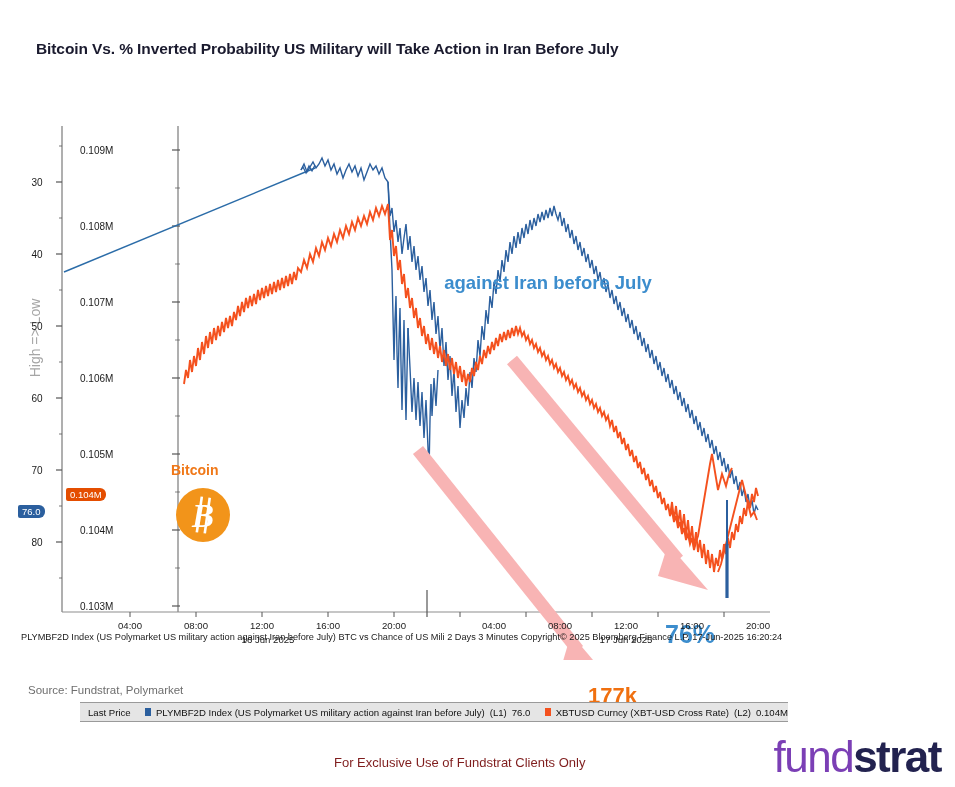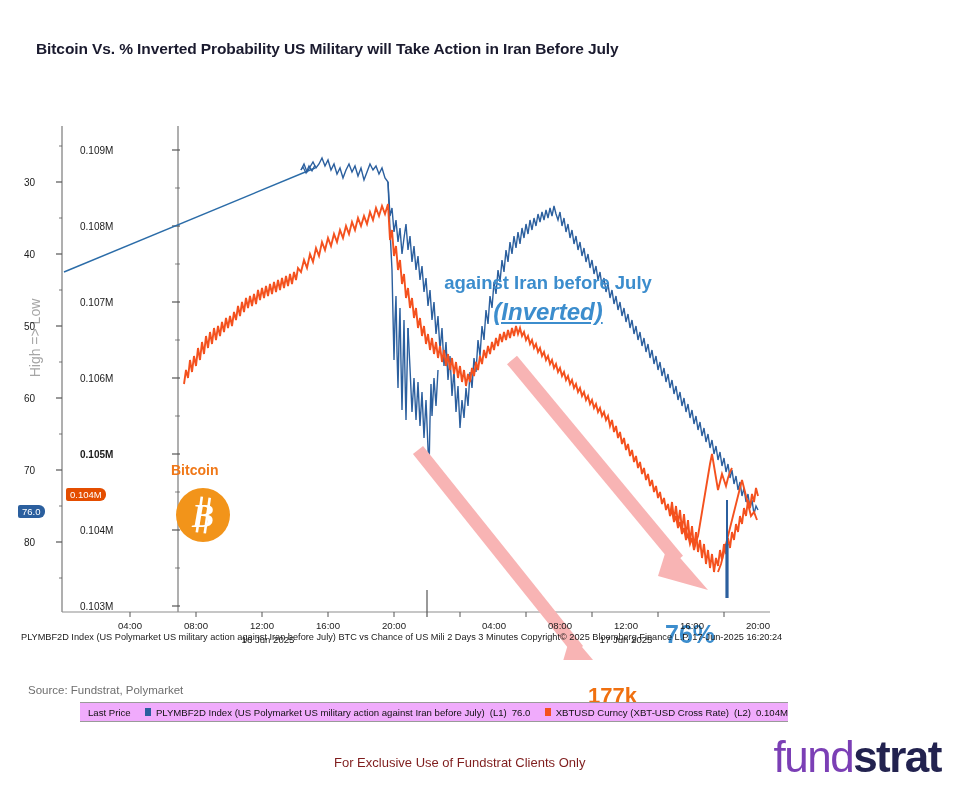--- a/index.html
+++ b/index.html
@@ -106,21 +106,21 @@
     font-size: 22px;
     font-weight: bold;
     color: #f07010;
   }
 
   
   #legend-strip {
     position: absolute;
     left: 62px; top: 582px;
     width: 708px; height: 20px;
-    background: #f0abfc;
+    background: #e5e5e5;
     border-top: 1px solid #9a9a9a;
     border-bottom: 1px solid #9a9a9a;
     display: flex;
     align-items: center;
     font-size: 9.6px;
     color: #111111;
     padding-left: 8px;
     box-sizing: border-box;
     white-space: nowrap;
     gap: 5px;
@@ -152,21 +152,21 @@
     color: #1a1a1a;
     white-space: nowrap;
   }
 
   
   .ytick-left {
     position: absolute;
     font-size: 10px;
     color: #1a1a1a;
     transform: translateY(-50%);
-    text-align: left;
+    text-align: center;
     width: 26px;
   }
   .ytick-right {
     position: absolute;
     font-size: 10px;
     color: #1a1a1a;
     transform: translateY(-50%);
     white-space: nowrap;
   }
   #ylabel-rot {
@@ -328,31 +328,30 @@
   <div class="ytick-left" style="left:6px; top:134px;">40</div>
   <div class="ytick-left" style="left:6px; top:206px;">50</div>
   <div class="ytick-left" style="left:6px; top:278px;">60</div>
   <div class="ytick-left" style="left:6px; top:350px;">70</div>
   <div class="ytick-left" style="left:6px; top:422px;">80</div>
 
   <div class="ytick-right" style="left:62px; top:30px;">0.109M</div>
   <div class="ytick-right" style="left:62px; top:106px;">0.108M</div>
   <div class="ytick-right" style="left:62px; top:182px;">0.107M</div>
   <div class="ytick-right" style="left:62px; top:258px;">0.106M</div>
-  <div class="ytick-right" style="left:62px; top:334px;font-weight:bold;">0.105M</div>
+  <div class="ytick-right" style="left:62px; top:334px;">0.105M</div>
   <div class="ytick-right" style="left:62px; top:410px;">0.104M</div>
   <div class="ytick-right" style="left:62px; top:486px;">0.103M</div>
 
   <div class="axis-badge" id="badge-blue">76.0</div>
   <div class="axis-badge" id="badge-orange">0.104M</div>
 
   <div id="ann-prob">
     <br>
     <span>against Iran  before July</span>
-    <span id="ann-inverted">(Inverted)</span>
   </div>
 
   <div id="ann-bitcoin-label">Bitcoin</div>
   <svg id="btc-logo" viewBox="0 0 54 54">
     <circle cx="27" cy="27" r="27" fill="#f2941a"></circle>
     <text x="27" y="39" text-anchor="middle" font-family="Liberation Serif, serif" font-size="33" font-weight="bold" font-style="italic" fill="#ffffff">B</text>
     <rect x="22" y="9" width="2.6" height="36" fill="#ffffff" transform="rotate(8 27 27)"></rect>
     <rect x="30" y="9" width="2.6" height="36" fill="#ffffff" transform="rotate(8 27 27)"></rect>
   </svg>
 

